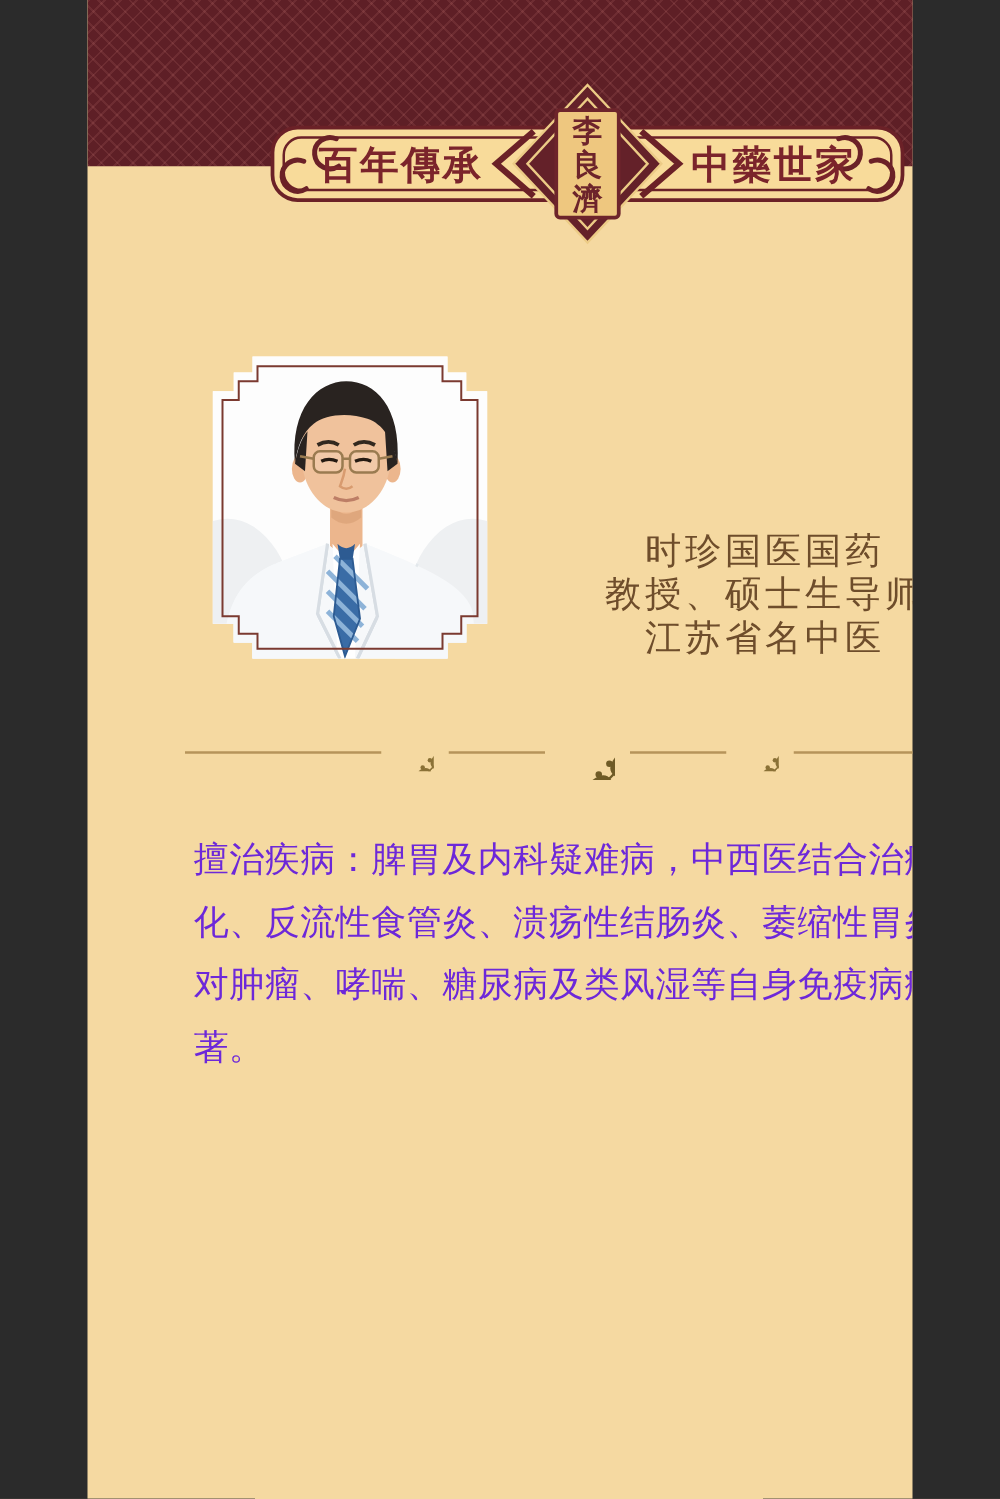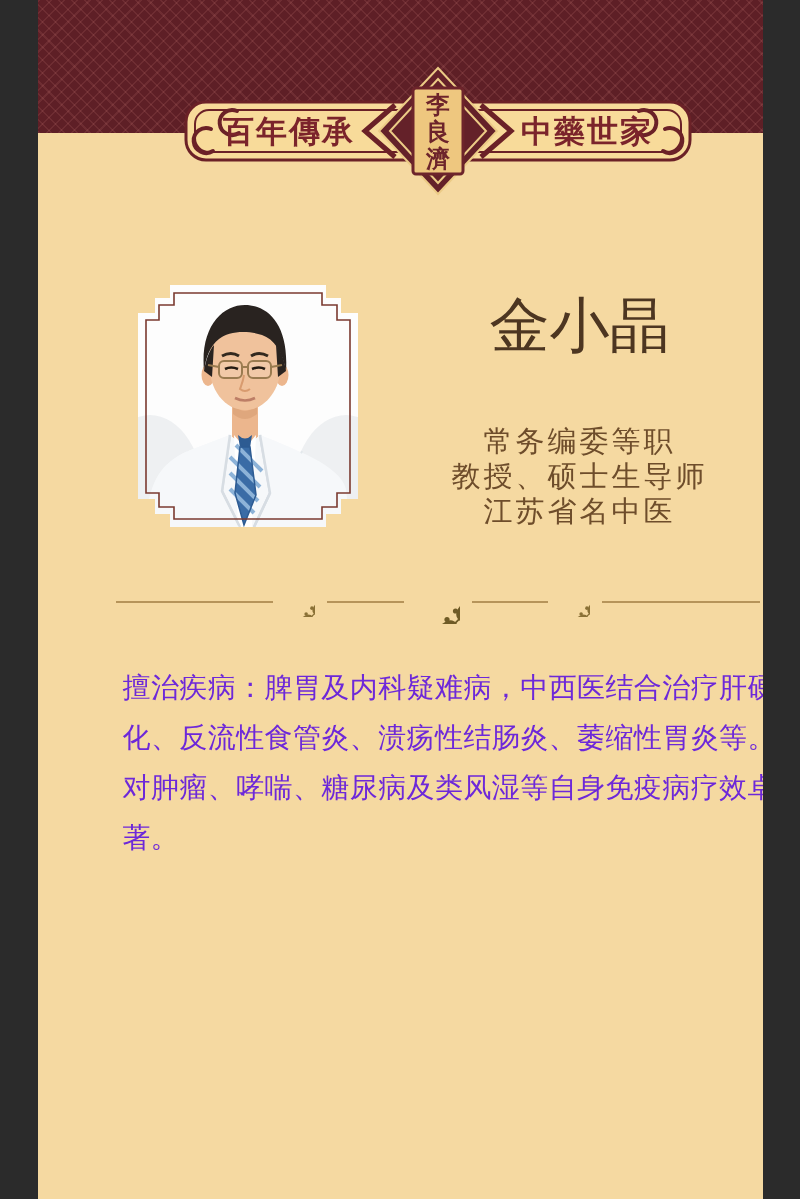--- a/index.html
+++ b/index.html
@@ -1,17 +1,17 @@
 <!DOCTYPE html>
 <html><head>
 <meta charset="utf-8">
 <style>
   html,body{margin:0;padding:0;background:#2b2b2b;}
   .page{
-    position:relative;width:725px;height:1199px;margin:0 auto;
+    position:relative;width:660px;height:1199px;margin:0 auto;
     background:#f5d9a1;overflow:hidden;
     font-family:"Liberation Sans",sans-serif;
   }
   
   .header-bg{
     position:absolute;left:0;top:0;width:800px;height:133px;
     background-color:#5e1f26;
     background-image:
       repeating-linear-gradient(45deg, rgba(255,165,155,0.10) 0px, rgba(255,165,155,0.10) 1.6px, transparent 1.6px, transparent 9px),
       repeating-linear-gradient(135deg, rgba(255,165,155,0.10) 0px, rgba(255,165,155,0.10) 1.6px, transparent 1.6px, transparent 9px);
@@ -155,24 +155,23 @@
         <path d="M114,84 Q121,81 127,84" fill="none" stroke="#241a12" stroke-width="2.6"></path>
 
         <path d="M106,90 C105,97 103,101 102,104 Q107,108 112,104" fill="none" stroke="#d89b6f" stroke-width="2"></path>
         <path d="M97,113 Q107,118 117,113" fill="none" stroke="#bd7e66" stroke-width="2.6"></path>
       </g>
 
       <path d="M36,8 H184 V20 H199 V35 H212 V208 H199 V222 H184 V234 H36 V222 H21 V208 H8 V35 H21 V20 H36 Z" fill="none" stroke="#7b3a30" stroke-width="1.6"></path>
     </svg>
   </div>
 
-  <div class="doctor-name">金小晶</div>
 
   <div class="doctor-titles">
-    <span>常务编委等职</span>
+    <span>时珍国医国药</span>
     <span>教授、硕士生导师</span>
     <span>江苏省名中医</span>
   </div>
 
   <div class="divider">
     <svg width="0" height="0" style="position:absolute">
       <symbol id="flower" viewBox="-22 -22 44 44">
         <g fill="currentColor">
           <g>
             <path d="M0,-18 C4.5,-12 5.5,-7 0,-3 C-5.5,-7 -4.5,-12 0,-18 Z"></path>

